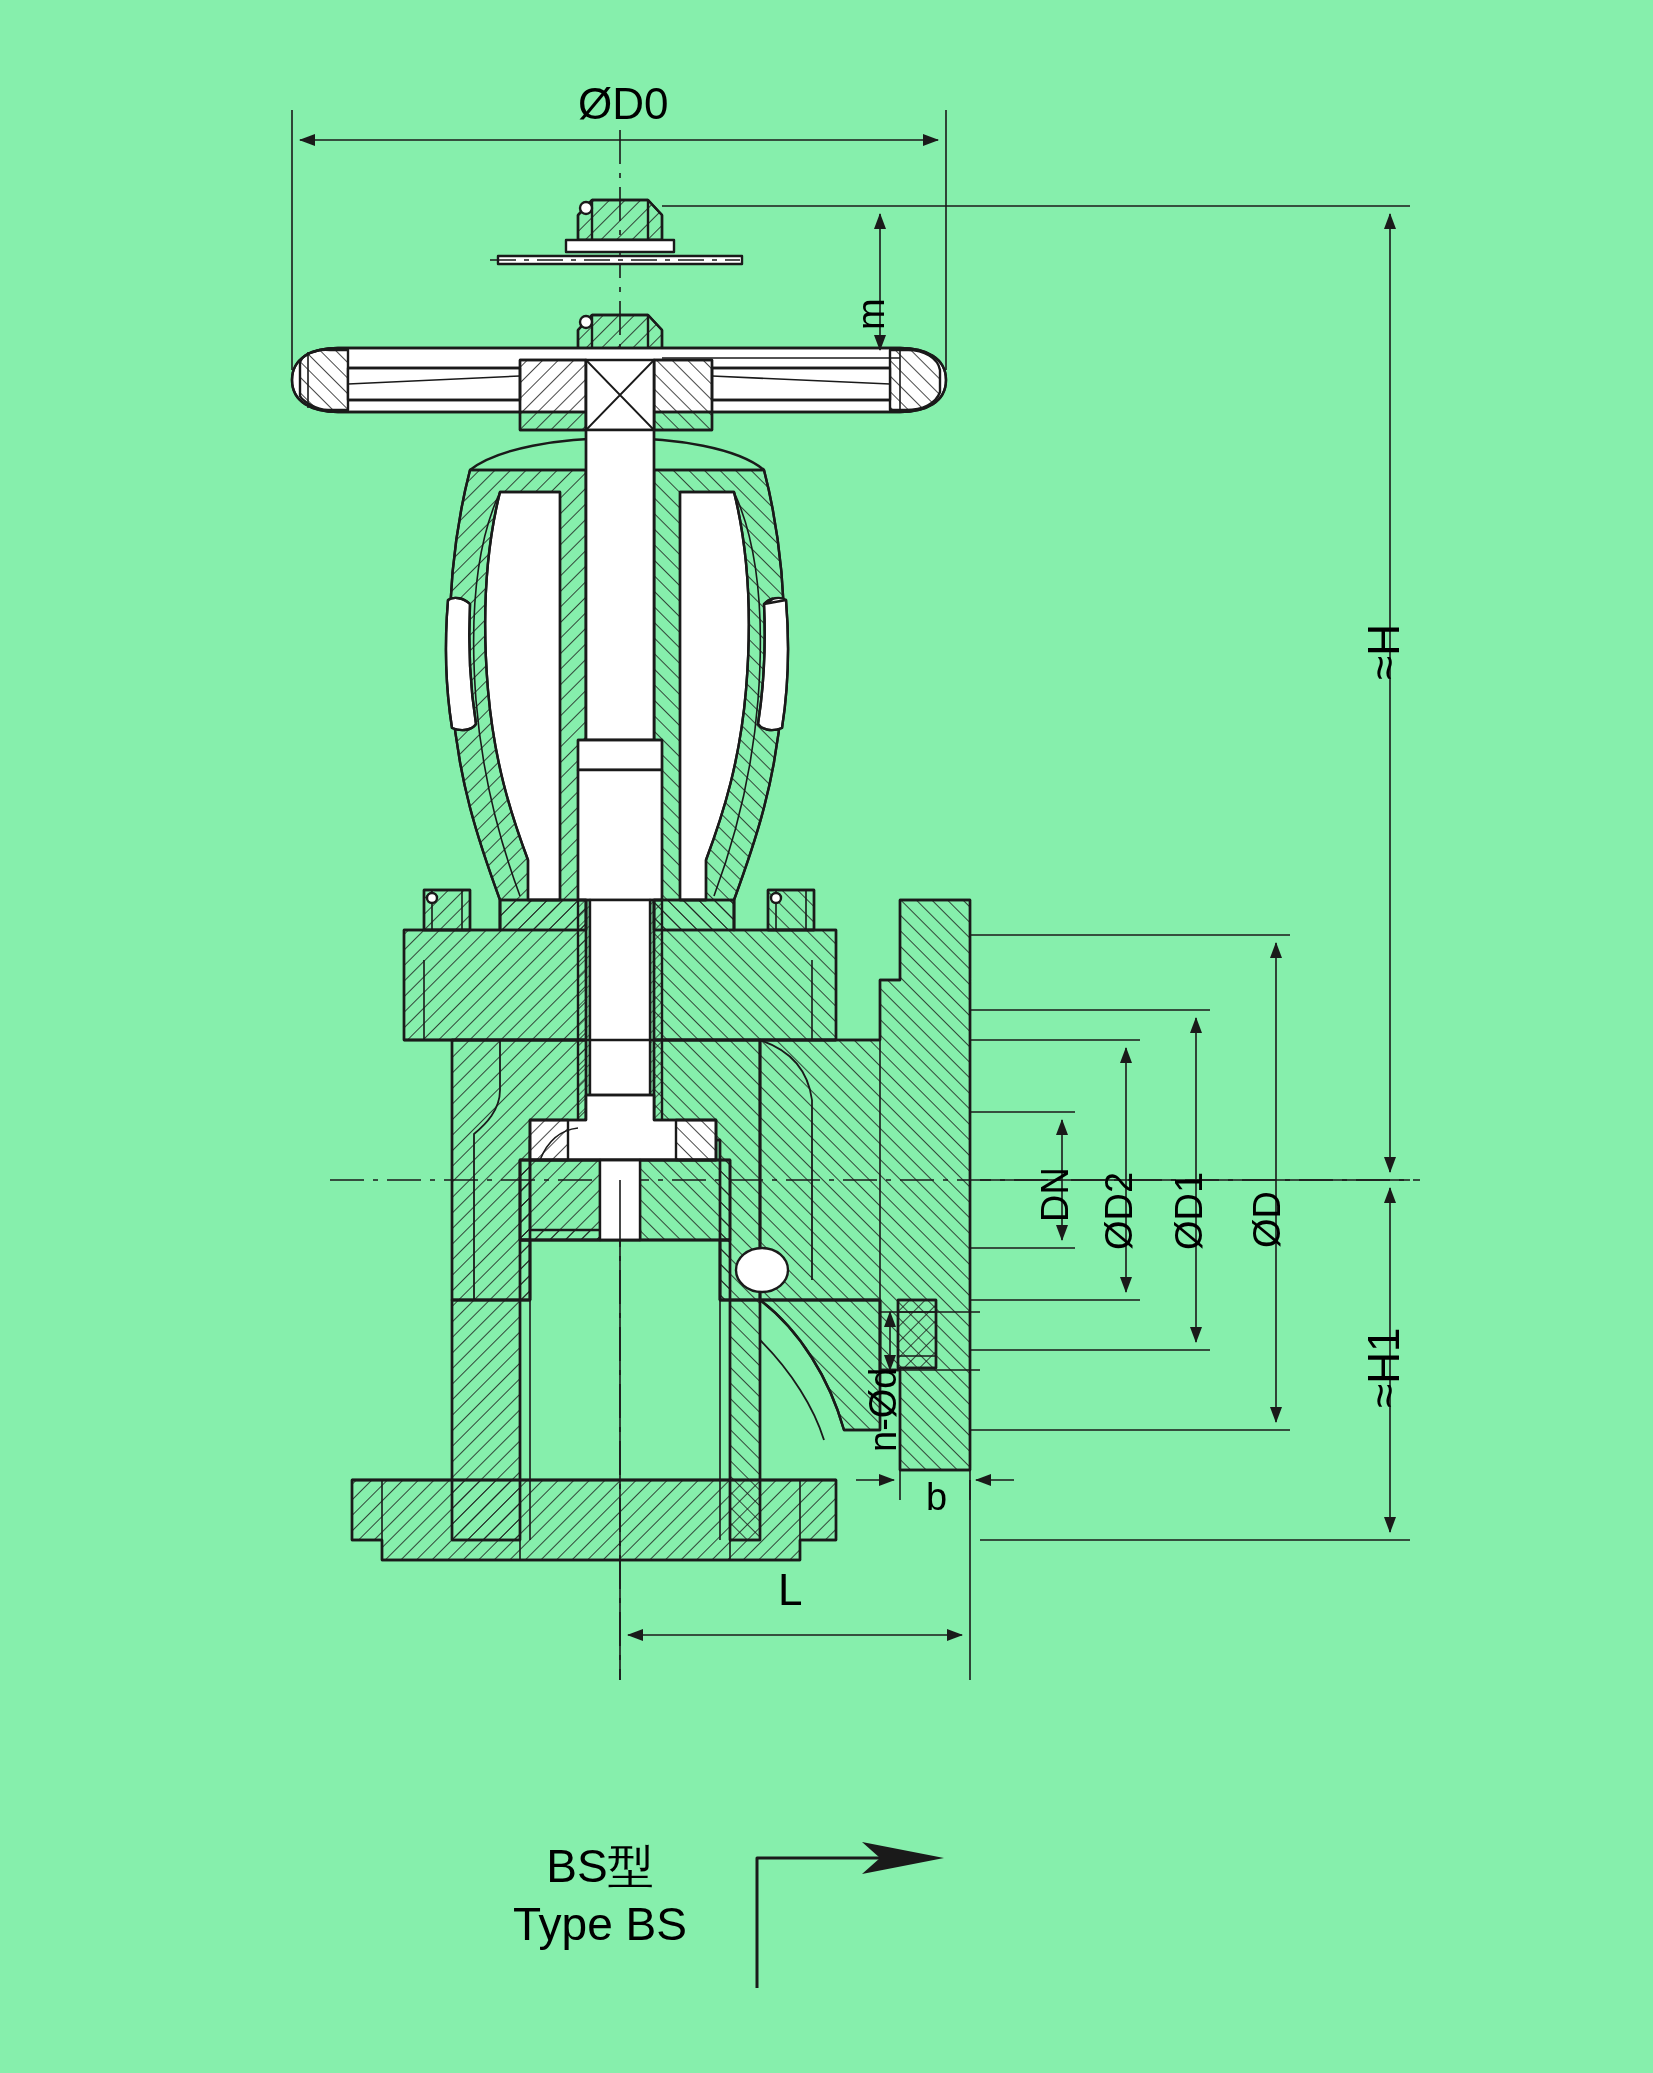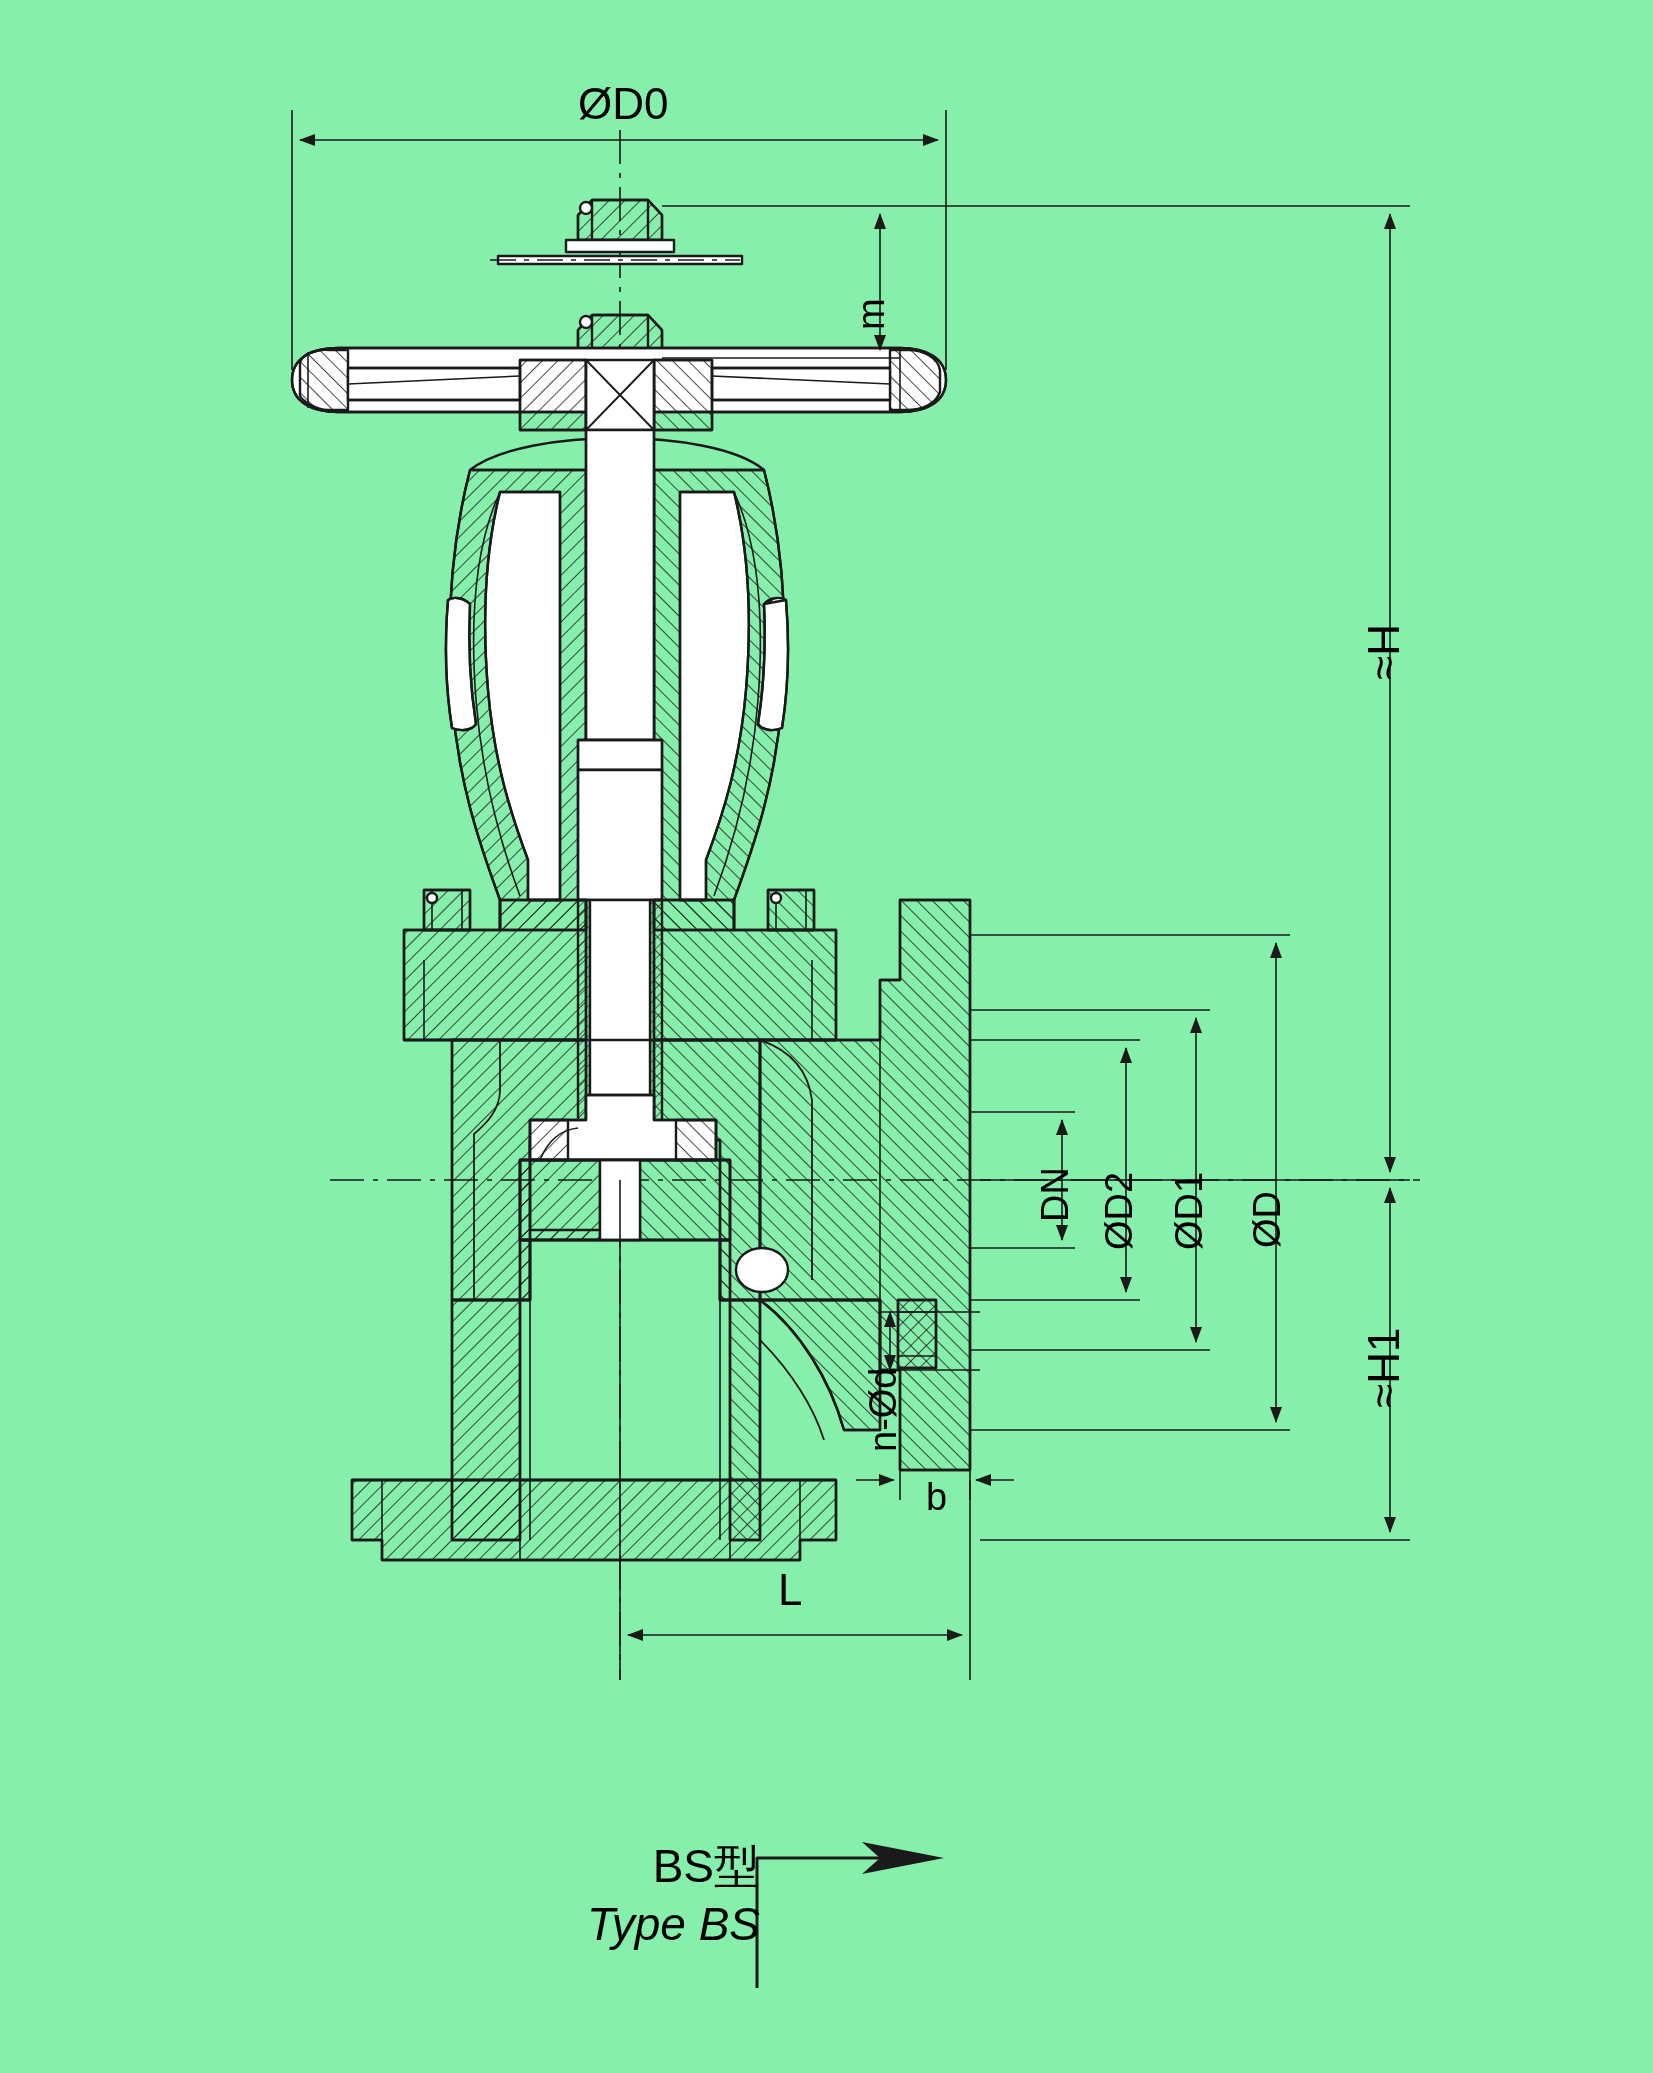--- a/index.html
+++ b/index.html
@@ -31,21 +31,21 @@
     color: #000;
     white-space: nowrap;
     line-height: 1;
   }
   .lbl.big { font-size: 44px; }
   .lbl.dim { font-size: 38px; }
   .lbl.cap { font-size: 46px; }
   .rot90 { transform: rotate(-90deg); transform-origin: 0 0; }
   .caption-block {
     position: absolute;
-    text-align: right;
+    text-align: center;
   }
   .caption-block div { line-height: 1.25; }
 </style>
 </head>
 <body>
 
 <div id="sheet">
 
   <svg class="drawing" viewBox="0 0 1653 2073">
     <defs>
@@ -325,16 +325,16 @@
   <span class="lbl dim rot90" style="left:1170px; top:1250px;">ØD1</span>
   <span class="lbl dim rot90" style="left:1248px; top:1248px;">ØD</span>
 
   <span class="lbl dim rot90" style="left:864px; top:1452px;">n-Ød</span>
   <span class="lbl dim" style="left:926px; top:1478px;">b</span>
 
   <span class="lbl big" style="left:778px; top:1568px;">L</span>
 
   <div class="caption-block" style="left:440px; top:1838px; width:320px;">
     <div class="lbl cap" style="position:static;">BS型</div>
-    <div class="lbl cap" style="position:static;font-style:italic;">Type BS</div>
+    <div class="lbl cap" style="position:static;">Type BS</div>
   </div>
 
 </div>
 
 </body></html>

